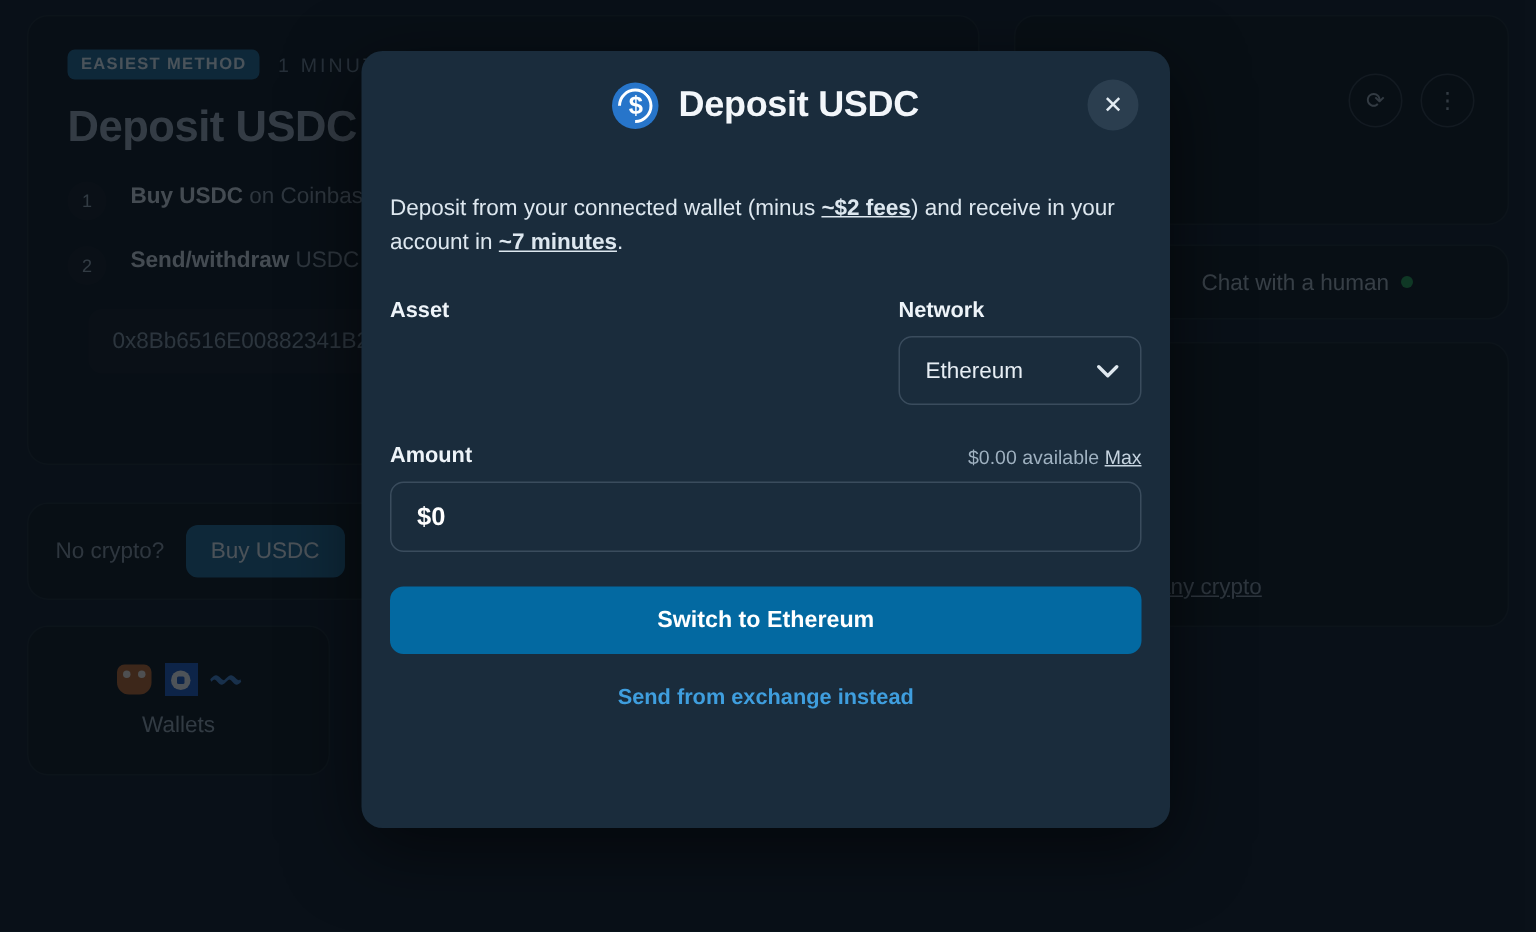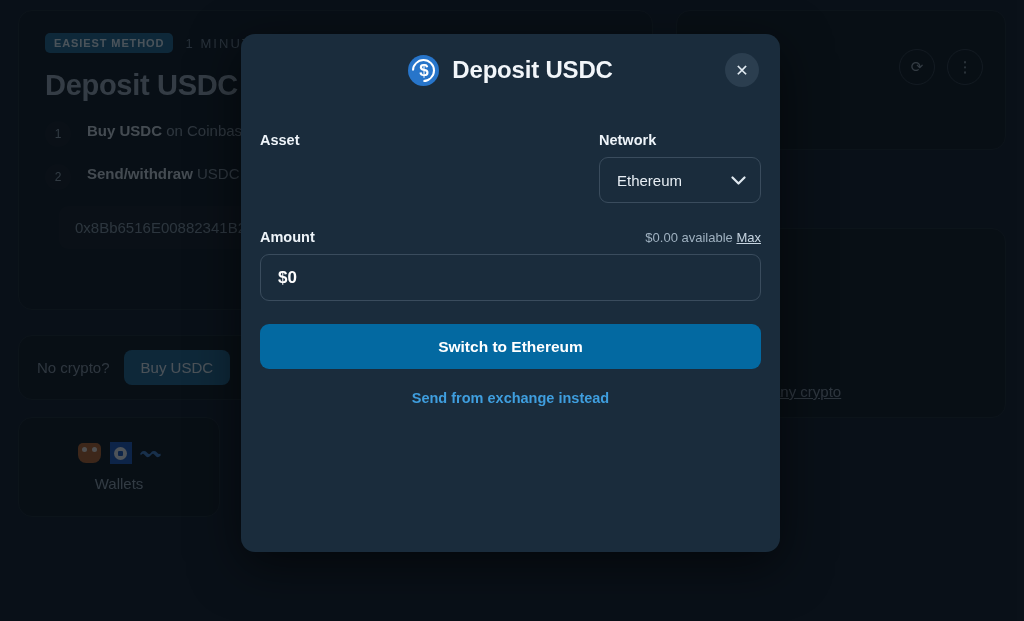--- a/index.html
+++ b/index.html
@@ -459,40 +459,47 @@
       <span class="wallets-label">Wallets</span>
     </div>
 
     <div class="card" id="right-top-card">
       <div class="icon-circle-row">
         <span class="icon-circle">⟳</span>
         <span class="icon-circle">⋮</span>
       </div>
     </div>
 
+    <div class="card" id="right-chat-card">
+      <span class="chat-label">Chat with a human</span>
+      <span class="green-dot"></span>
+    </div>
 
     <div class="card" id="right-bottom-card">
       <a class="crypto-link">any crypto</a>
     </div>
 
   </div>
 
   <div id="overlay"></div>
 
   <div id="modal">
 
     <div class="modal-head">
       <span class="usdc-logo">
         <span>$</span>
       </span>
       <span class="modal-title">Deposit USDC</span>
       <button class="close-btn">✕</button>
     </div>
 
 
+    <p class="lead">
+      <span>Deposit from your connected wallet (minus </span><b>~$2 fees</b><span>) and receive in your account in </span><b>~7 minutes</b><span>.</span>
+    </p>
 
     <div class="fields-row">
       <div class="field-asset">
         <label class="field-label">Asset</label>
       </div>
       <div class="field-network">
         <label class="field-label">Network</label>
         <div class="select-box">
           <span>Ethereum</span>
           <span class="chev">

